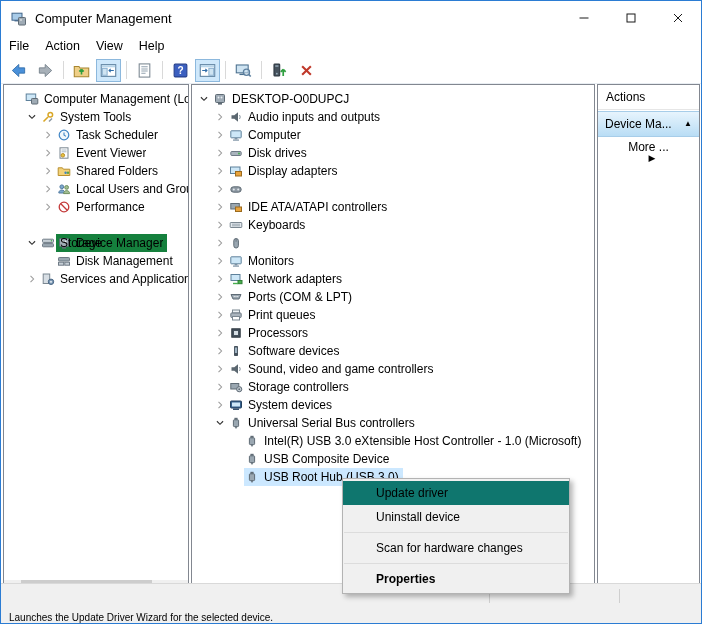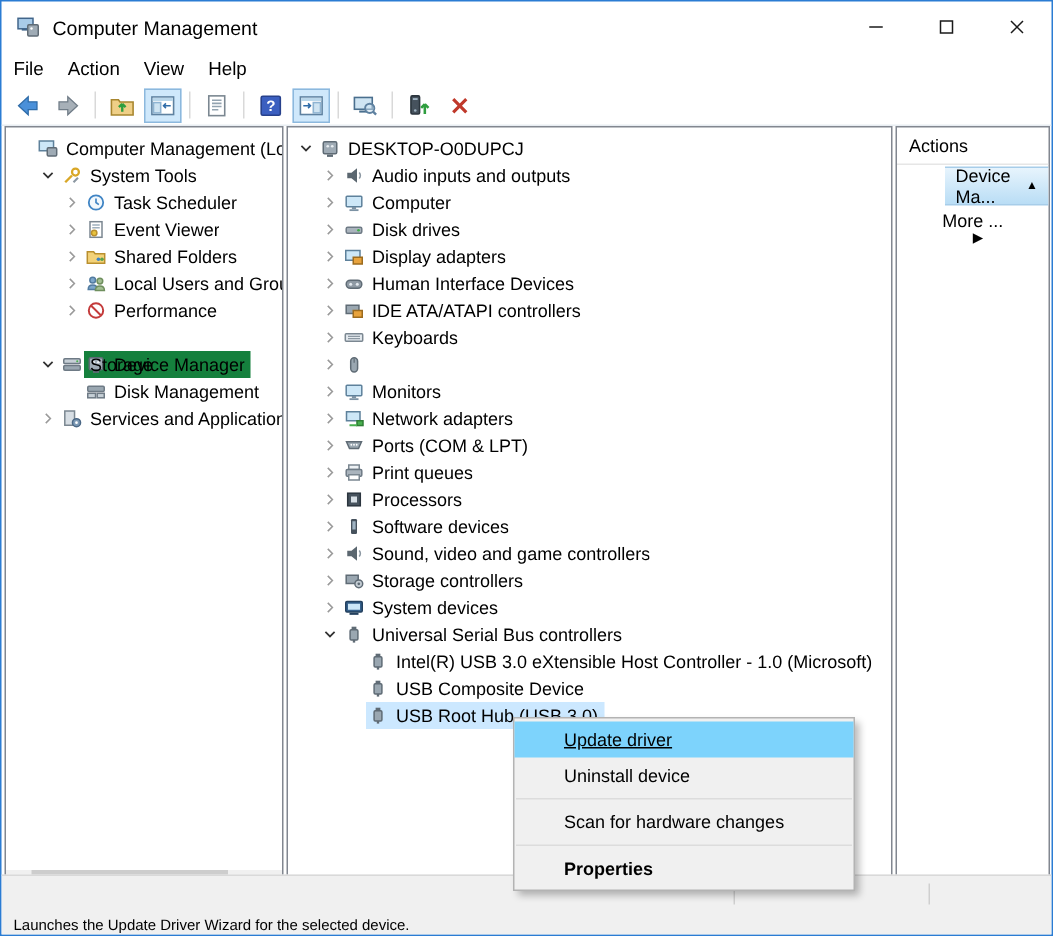--- a/index.html
+++ b/index.html
@@ -41,35 +41,35 @@
   
   #left-tree{position:absolute;top:0;left:0;right:0;bottom:17px;overflow:hidden;padding-top:5px;}
   .hscroll{position:absolute;left:0;right:0;bottom:0;height:17px;background:#f0f0f0;}
   .hs-arrow{position:absolute;top:0;width:17px;height:17px;display:flex;align-items:center;justify-content:center;}
   .hs-left{left:0;} .hs-right{right:0;}
   .hs-thumb{position:absolute;left:17px;width:131px;top:0;height:17px;background:#cdcdcd;}
 
   
   .actions-header{height:24px;line-height:24px;font-weight:normal;font-size:12px;padding-left:8px;border-bottom:1px solid #e6e6e6;}
   .actions-group{height:24px;margin-top:1px;display:flex;align-items:center;font-size:12px;padding:0 7px;
-                 background:linear-gradient(#e7f4fd,#b9ddf5);border-top:1px solid #a7cde9;border-bottom:1px solid #a7cde9;margin-left:32px;}
+                 background:linear-gradient(#e7f4fd,#b9ddf5);border-top:1px solid #a7cde9;border-bottom:1px solid #a7cde9;}
   .actions-group .tri{margin-left:auto;font-size:8px;line-height:1;}
   .actions-more{height:26px;display:flex;align-items:center;justify-content:flex-end;font-size:12px;padding:0 7px;flex-direction:column;}
   .actions-more .tri{margin-left:7px;font-size:9px;line-height:1;}
 
   
   .statusbar{position:absolute;left:0;right:0;bottom:0;height:40px;background:#f0f0f0;border-top:1px solid #d9d9d9;
              font-size:10px;display:flex;align-items:flex-end;padding-left:8px;box-sizing:border-box;}
   .sb-sep{position:absolute;top:5px;width:1px;height:14px;background:#cfcfcf;}
 
   
   .context-menu{position:absolute;left:341px;top:477px;width:228px;background:#f0f0f0;border:1px solid #b3b3b3;
                 box-shadow:3px 3px 5px rgba(0,0,0,.28);padding:2px 0;z-index:20;box-sizing:border-box;}
   .menu-item{height:24px;line-height:24px;padding-left:33px;font-size:12px;}
-  .menu-item.hl{background:#7dd3fc;text-decoration:underline;}
+  .menu-item.hl{background:#0f766e;}
   .menu-item.bold{font-weight:bold;}
   .menu-sep{height:1px;background:#dcdcdc;margin:3px 1px;}
 
   .ic{display:inline-block;vertical-align:middle;}
   .lbl{overflow:hidden;}
 </style>
 </head>
 <body>
 
 <div class="window">
@@ -433,21 +433,20 @@
               <svg class="ic" width="14" height="14" viewBox="0 0 16 16">
                 <path d="M6.3 4.5L9.8 8l-3.5 3.5" stroke="#9a9a9a" stroke-width="1.2" fill="none"></path>
               </svg>
             </span>
             <span class="rowsel">
               <svg class="ic" width="14" height="14" viewBox="0 0 14 14">
                 <rect x="1.8" y="4.8" width="10.4" height="5.4" rx="2.7" fill="#8f9aa4" stroke="#5f6b75"></rect>
                 <circle cx="4.8" cy="7.5" r="1" fill="#e3e9ee"></circle>
                 <circle cx="9.2" cy="7.5" r="1" fill="#e3e9ee"></circle>
               </svg>
-              <span class="lbl">Human Interface Devices</span>
             </span>
           </div>
           <div class="tree-row" style="padding-left:20px">
             <span class="chev">
               <svg class="ic" width="14" height="14" viewBox="0 0 16 16">
                 <path d="M6.3 4.5L9.8 8l-3.5 3.5" stroke="#9a9a9a" stroke-width="1.2" fill="none"></path>
               </svg>
             </span>
             <span class="rowsel">
               <svg class="ic" width="14" height="14" viewBox="0 0 14 14">

